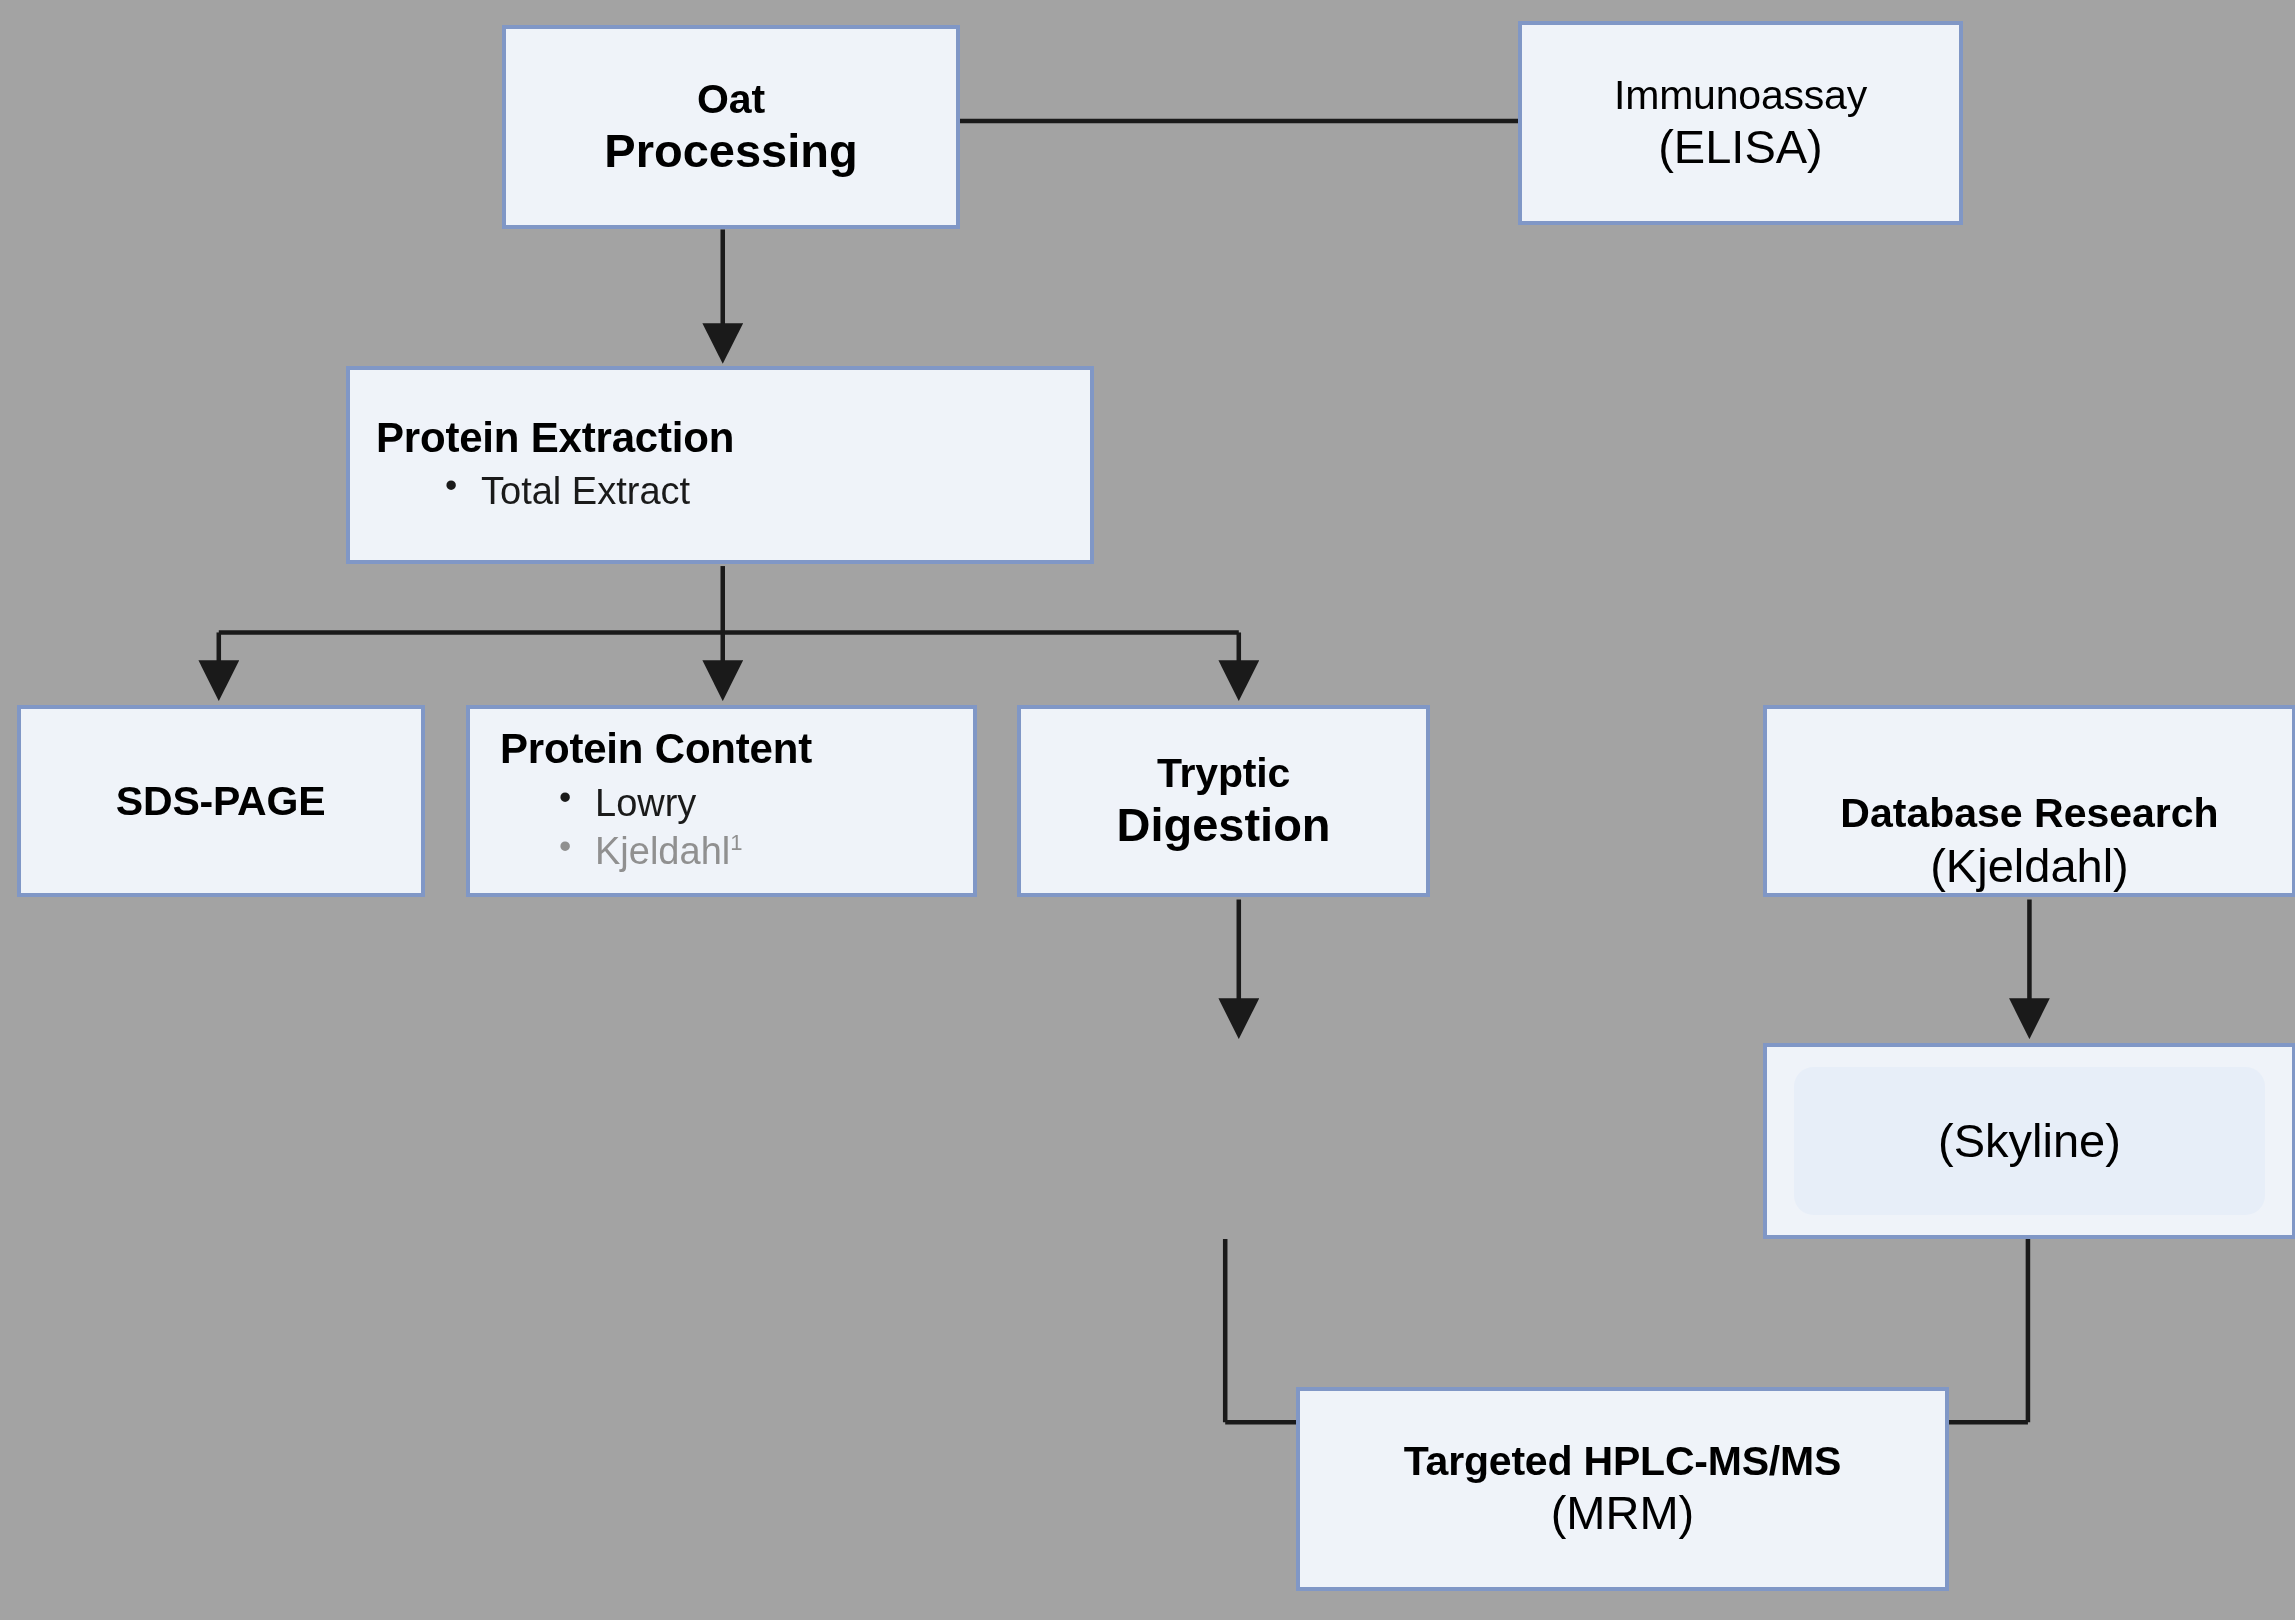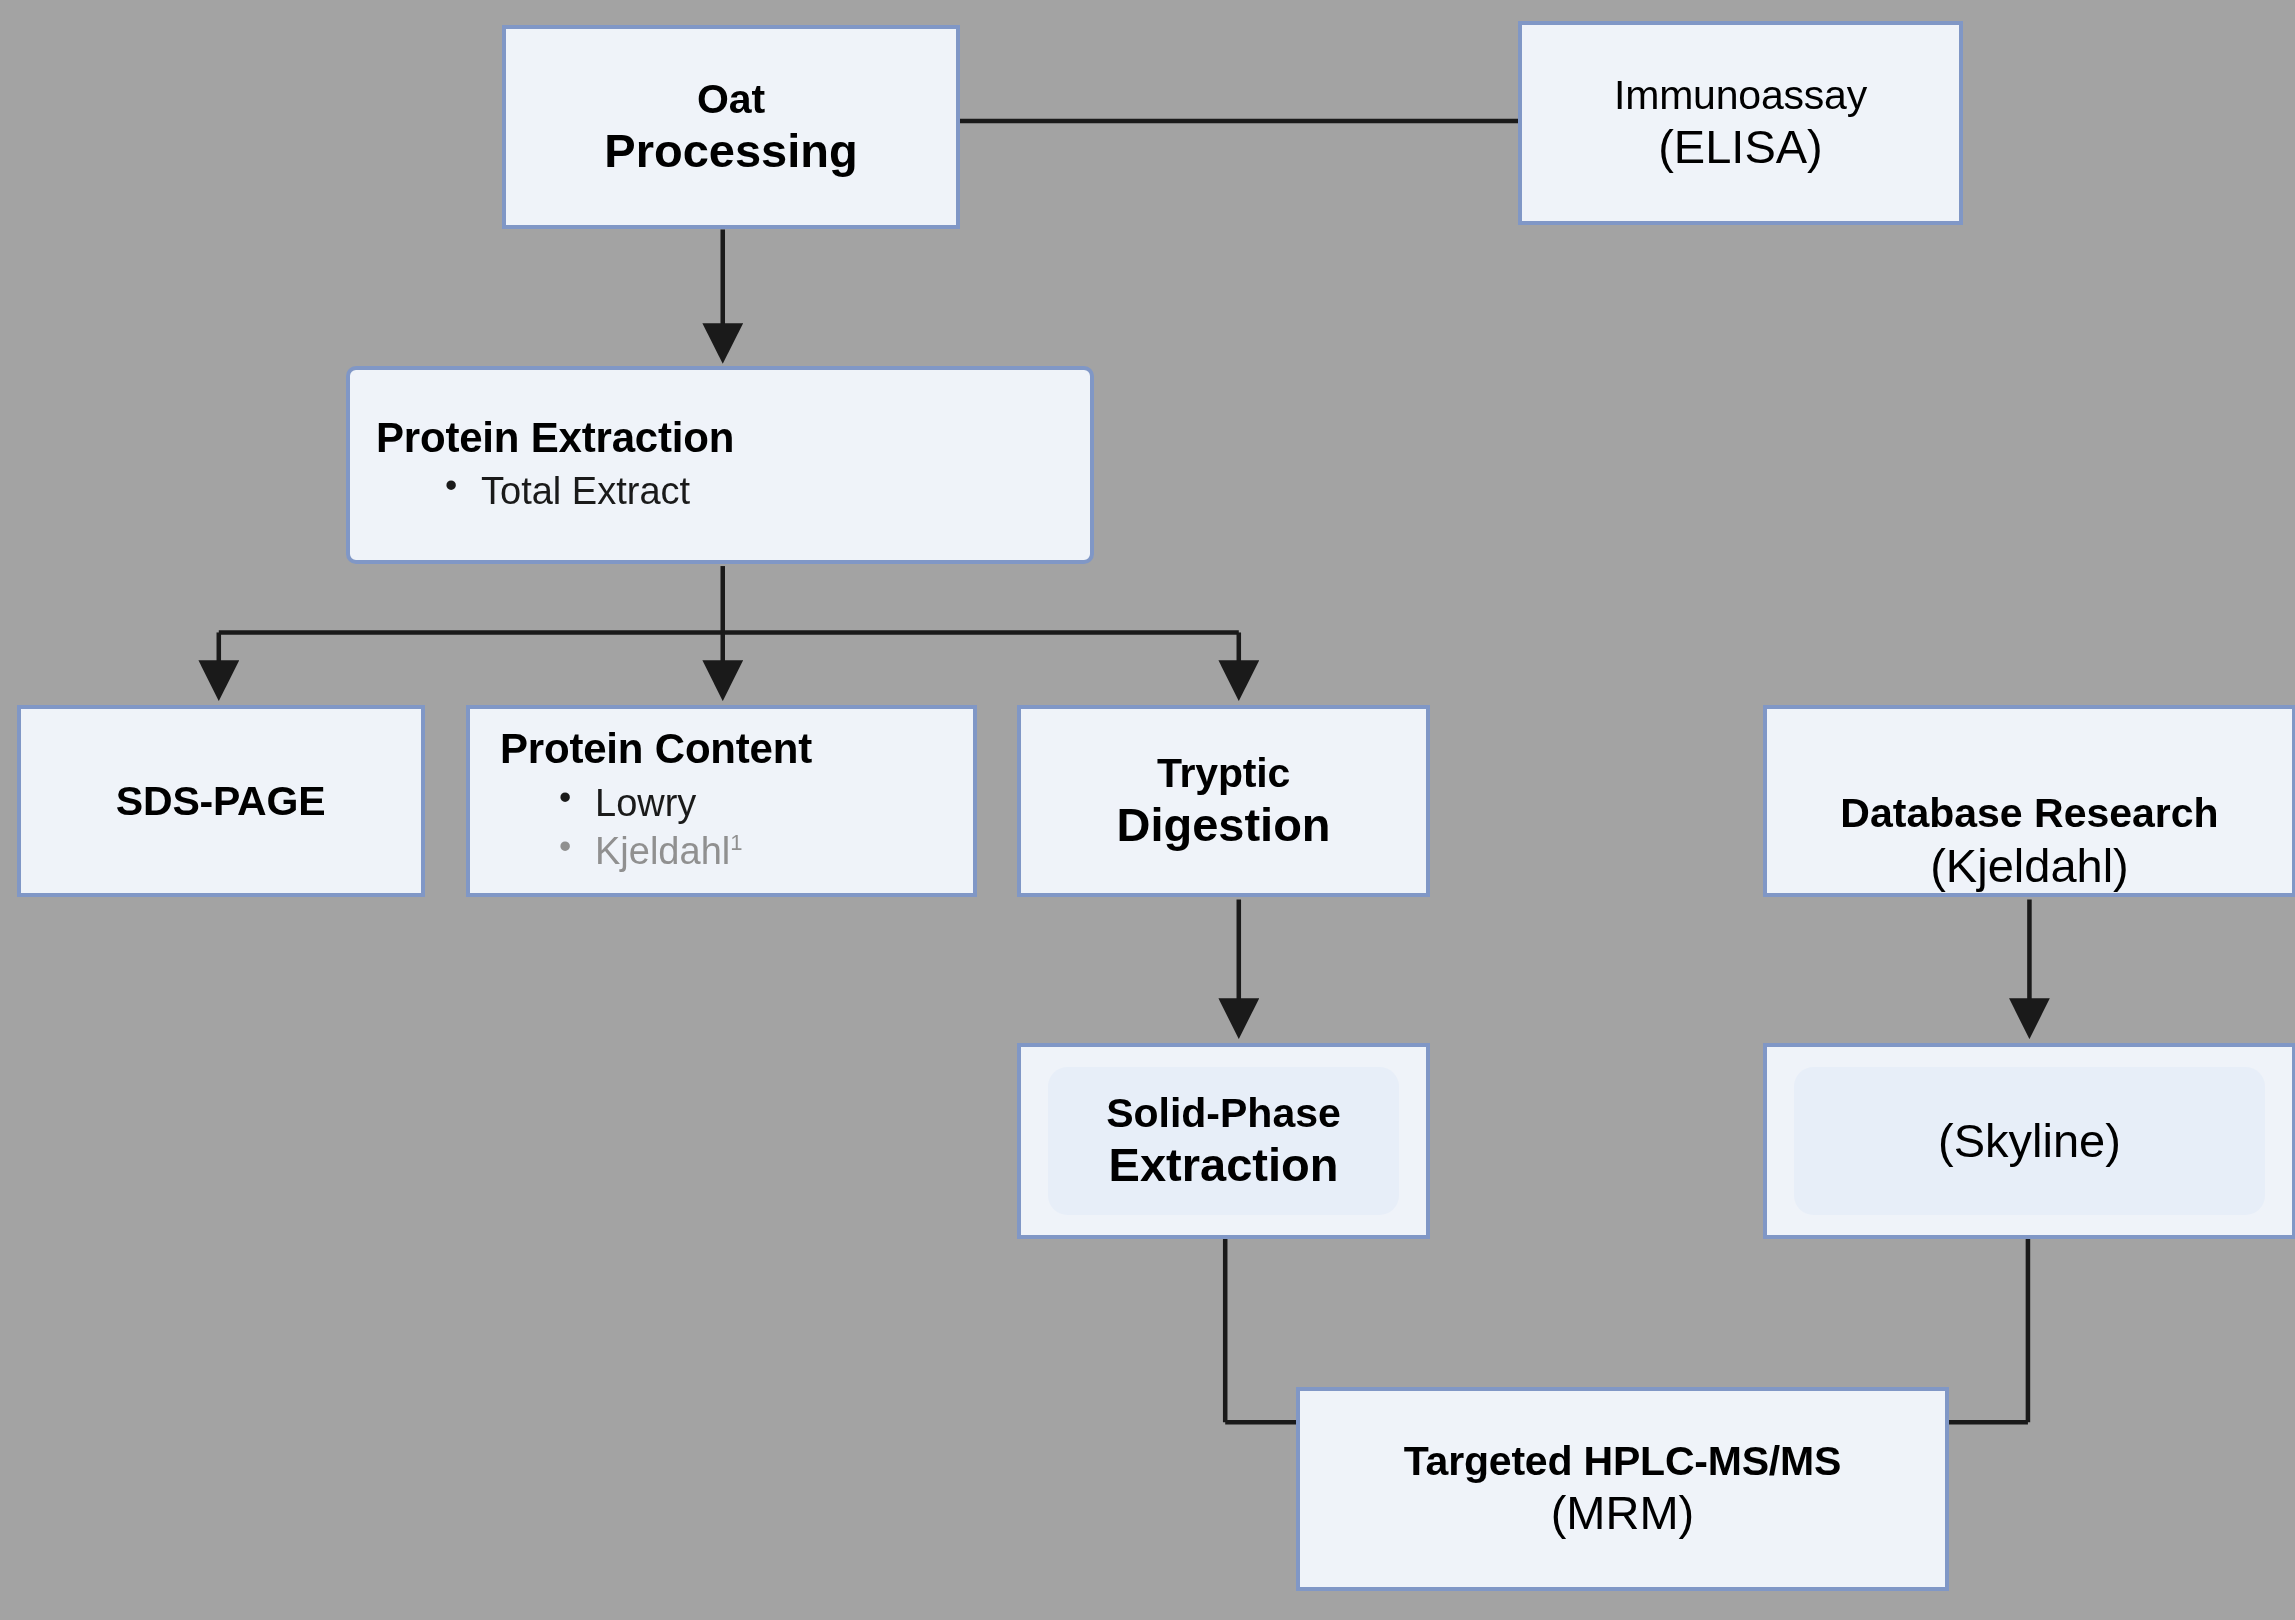--- a/index.html
+++ b/index.html
@@ -156,21 +156,21 @@
     </div>
   </div>
 
   <div class="node" style="left:1518px; top:21px; width:445px; height:204px;">
     <div class="label-stack">
       <div class="title" style="font-weight:normal;">Immunoassay</div>
       <div class="sub">(ELISA)</div>
     </div>
   </div>
 
-  <div class="node listbox" style="left:346px; top:366px; width:748px; height:198px;border-radius:10px;">
+  <div class="node listbox" style="left:346px; top:366px; width:748px; height:198px;">
     <div class="title">Protein Extraction</div>
     <ul>
       <li>
         <span>Total Extract</span>
       </li>
     </ul>
   </div>
 
   <div class="node" style="left:16.6px; top:705px; width:408px; height:192px;">
     <div class="label-stack">
@@ -197,27 +197,20 @@
     </div>
   </div>
 
   <div class="node alt" style="left:1763px; top:705px; width:533px; height:192px;justify-content:flex-end;">
     <div class="label-stack">
       <div class="title">Database Research</div>
       <div class="sub">(Kjeldahl)</div>
     </div>
   </div>
 
-  <div class="node alt" style="left:1017px; top:1043px; width:413px; height:196px;">
-    <span class="inner-glow"></span>
-    <div class="label-stack">
-      <div class="title">Solid-Phase</div>
-      <div class="sub" style="font-weight:bold;">Extraction</div>
-    </div>
-  </div>
 
   <div class="node alt" style="left:1763px; top:1043px; width:533px; height:196px;">
     <span class="inner-glow"></span>
     <div class="label-stack">
       <div class="sub">(Skyline)</div>
     </div>
   </div>
 
   <div class="node" style="left:1296px; top:1387px; width:653px; height:204px;">
     <div class="label-stack">

